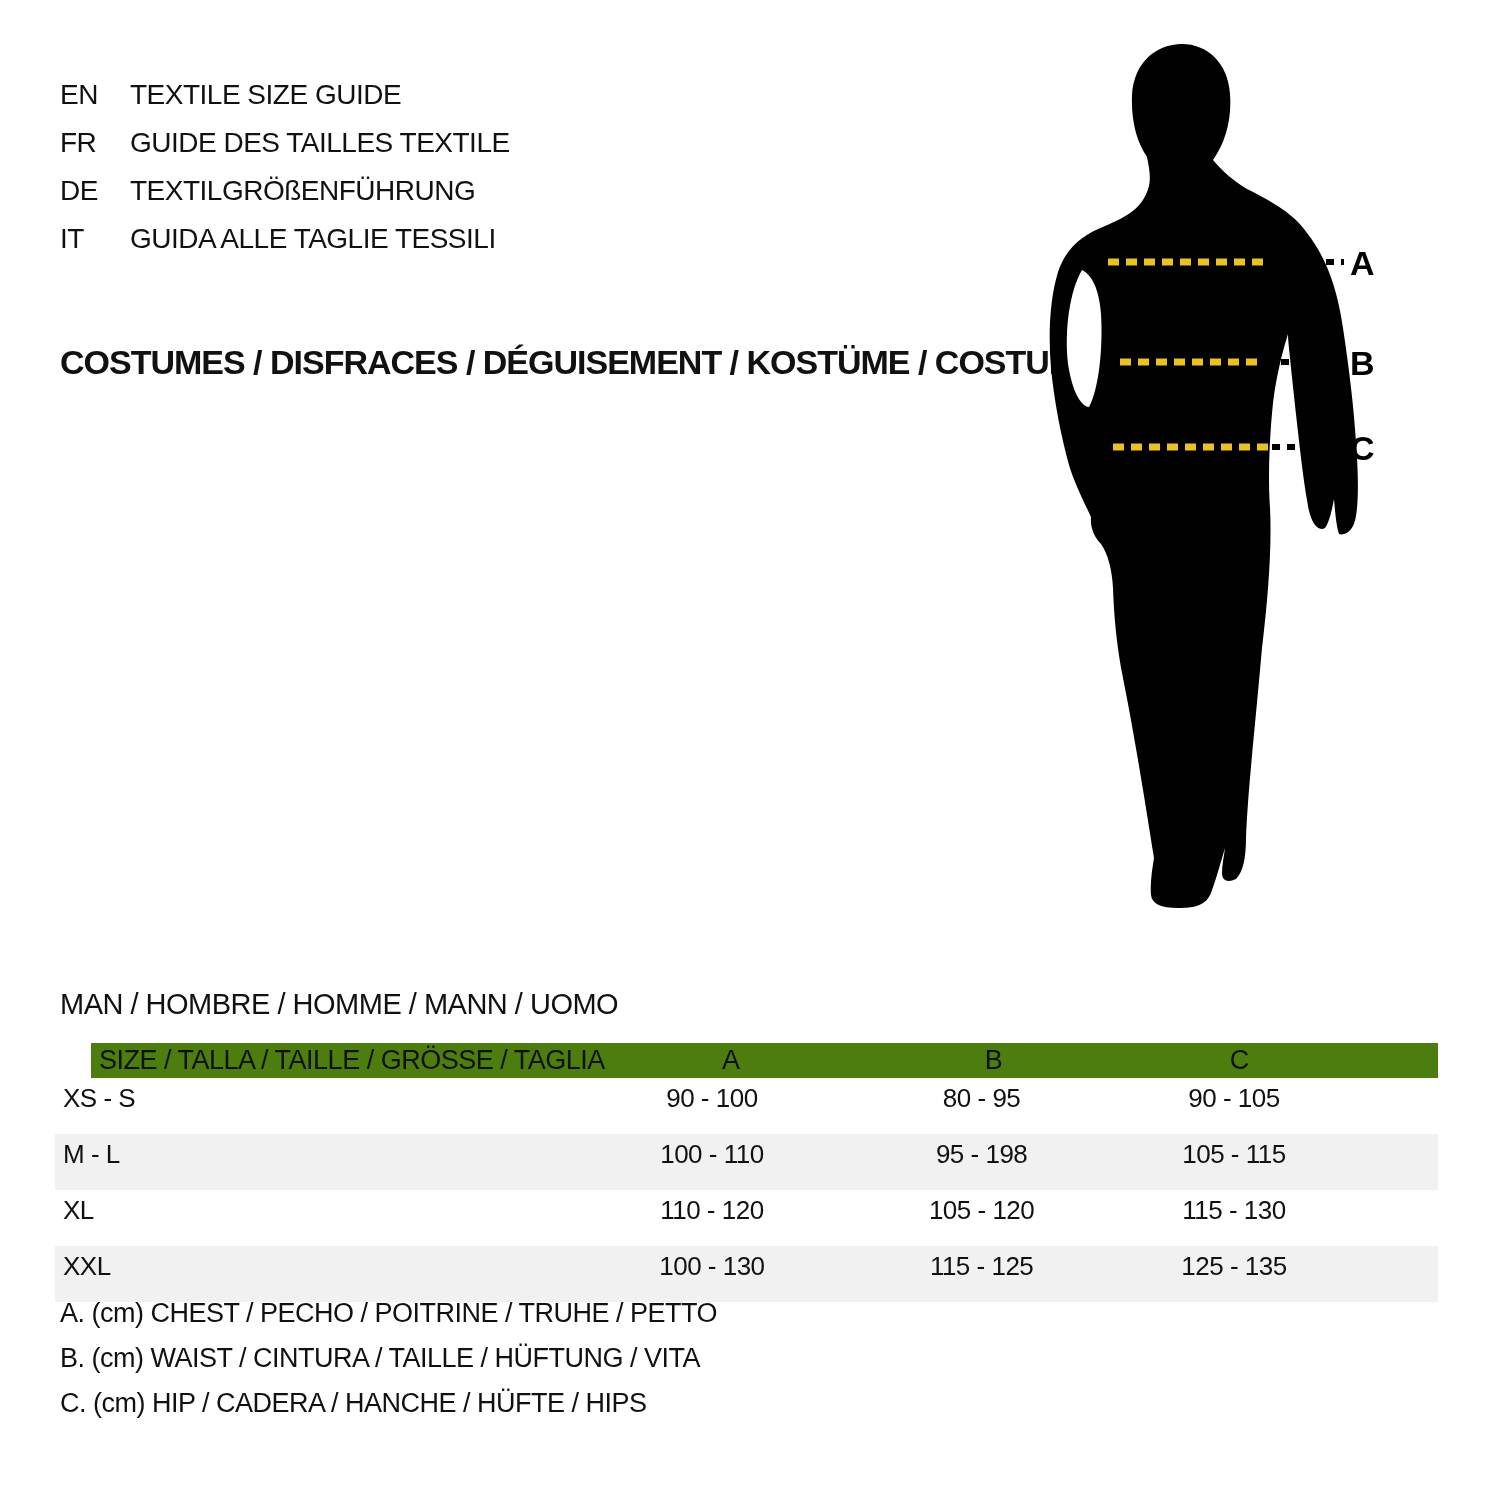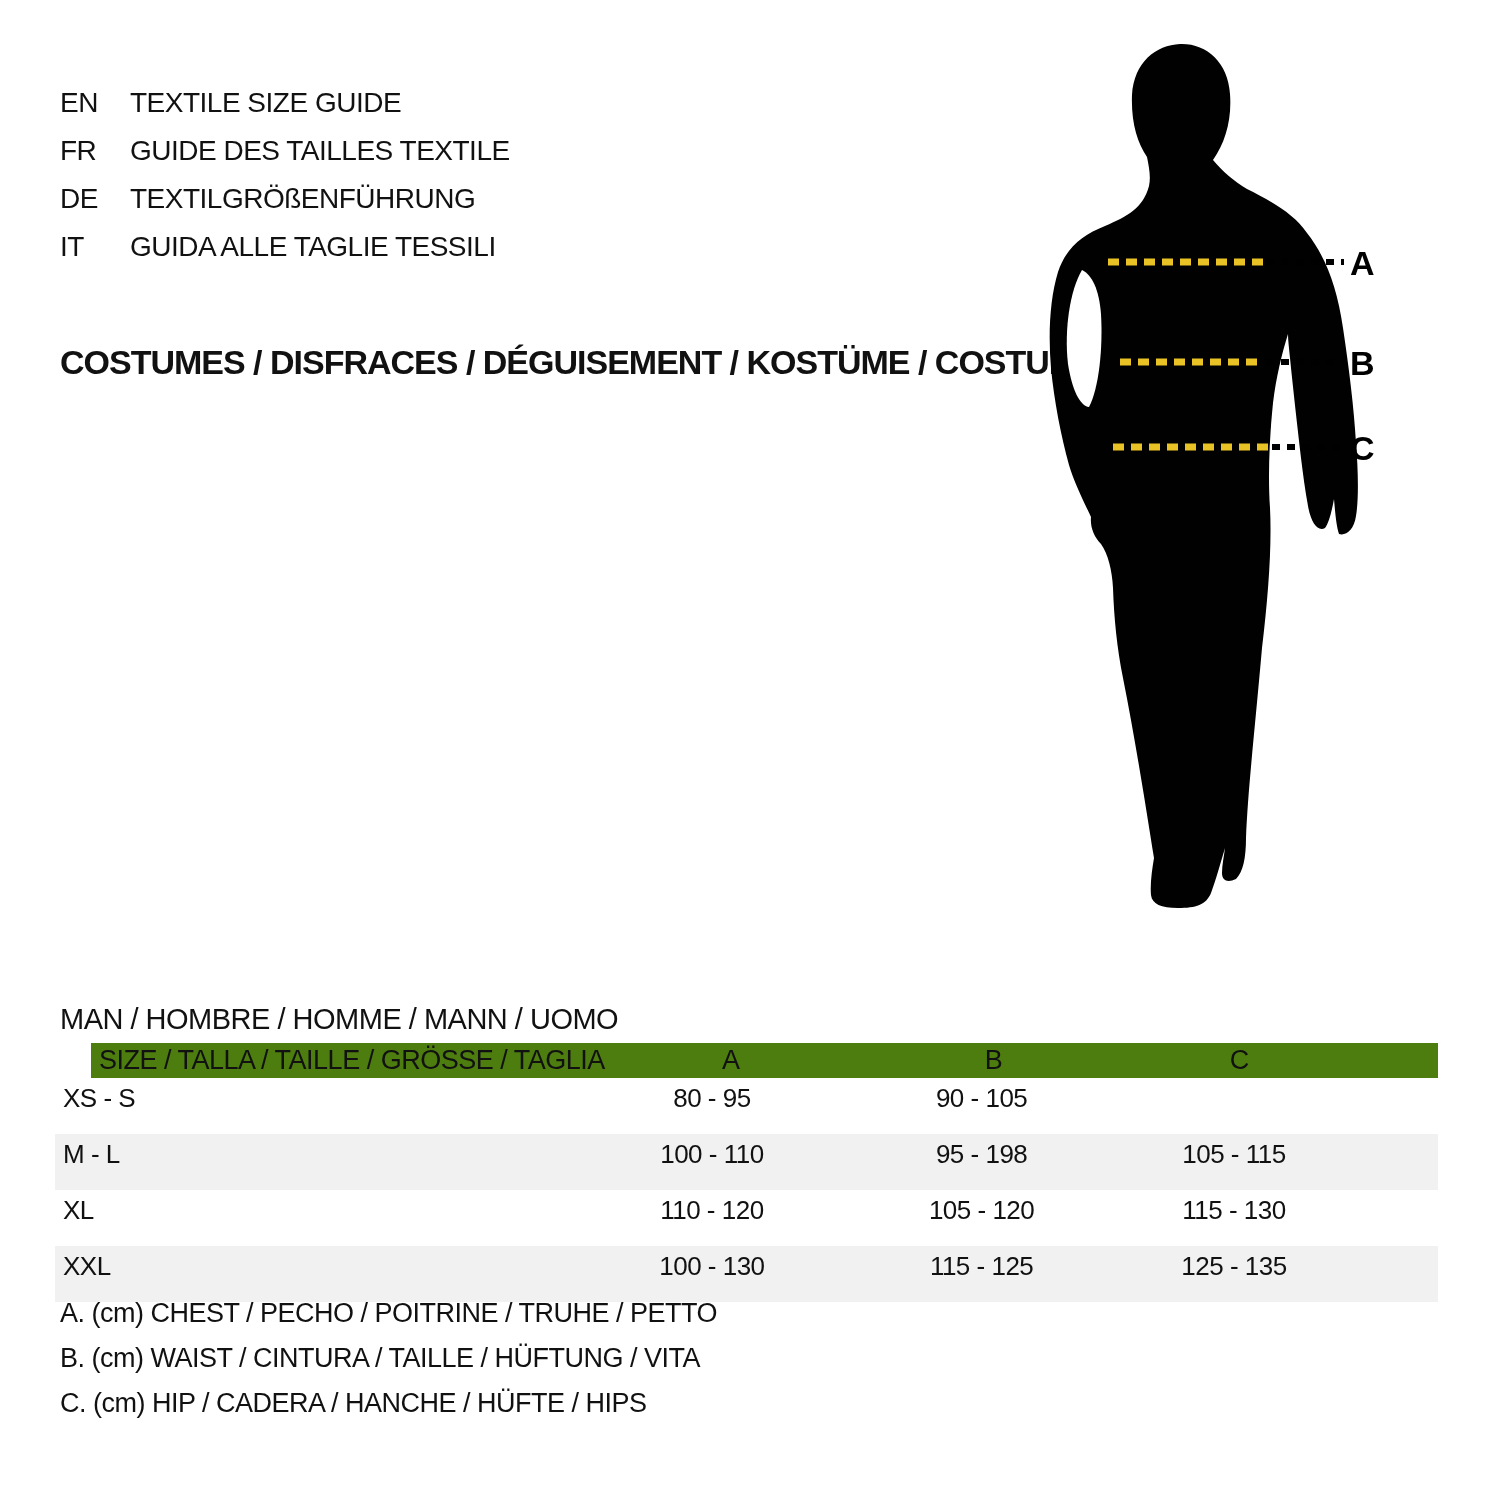--- a/index.html
+++ b/index.html
@@ -9,39 +9,39 @@
     background:#ffffff;
     font-family:"Liberation Sans", sans-serif;
     color:#111111;
     position:relative;
     overflow:hidden;
   }
   .page { position:absolute; inset:0; }
 
   
   .langs { position:absolute; left:60px; top:79px; }
-  .lang-row { display:flex; height:48px; align-items:center;
+  .lang-row { display:flex; height:48px; align-items:flex-start;
               font-size:28px; letter-spacing:-0.5px; font-weight:500; }
   .lang-code { width:70px; flex:0 0 70px; }
 
   
   .costumes {
     position:absolute; left:60px; top:343px;
     font-size:34px; font-weight:bold; letter-spacing:-1px;
     white-space:nowrap;
   }
 
   
   .figure-svg { position:absolute; left:1020px; top:38px; }
   .measure-label { font-size:34px; font-weight:bold; fill:#000000; }
 
   
   .section-title {
     position:absolute; left:60px; top:988px;
-    font-size:29px; letter-spacing:-0.5px; white-space:nowrap;margin-top:15px;
+    font-size:29px; letter-spacing:-0.5px; white-space:nowrap;
   }
 
   
   .size-table { position:absolute; left:55px; top:1043px; width:1383px;
                 font-size:26px; letter-spacing:-0.5px; }
   .t-row { display:grid; grid-template-columns:37% 21% 18% 18.5% 5.5%; }
   .t-row.header { background:#4d7c0f; height:35px; line-height:35px; font-size:27px;margin-left:36px; }
   .t-row.data { height:56px; line-height:40px; }
   .t-row.alt { background:#f1f1f1; }
   .cell-size { text-align:left; padding-left:8px; white-space:nowrap; }
@@ -142,20 +142,21 @@
   <div class="size-table">
     <div class="t-row header">
       <div class="cell-size">SIZE / TALLA / TAILLE / GRÖSSE / TAGLIA</div>
       <div class="cell-num">A</div>
       <div class="cell-num">B</div>
       <div class="cell-num">C</div>
       <div class="cell-num"></div>
     </div>
     <div class="t-row data">
       <div class="cell-size">XS - S</div>
+      <div class="cell-num">90 - 100</div>
       <div class="cell-num">80 - 95</div>
       <div class="cell-num">90 - 105</div>
       <div class="cell-num"></div>
     </div>
     <div class="t-row data alt">
       <div class="cell-size">M - L</div>
       <div class="cell-num">100 - 110</div>
       <div class="cell-num">95 - 198</div>
       <div class="cell-num">105 - 115</div>
       <div class="cell-num"></div>

